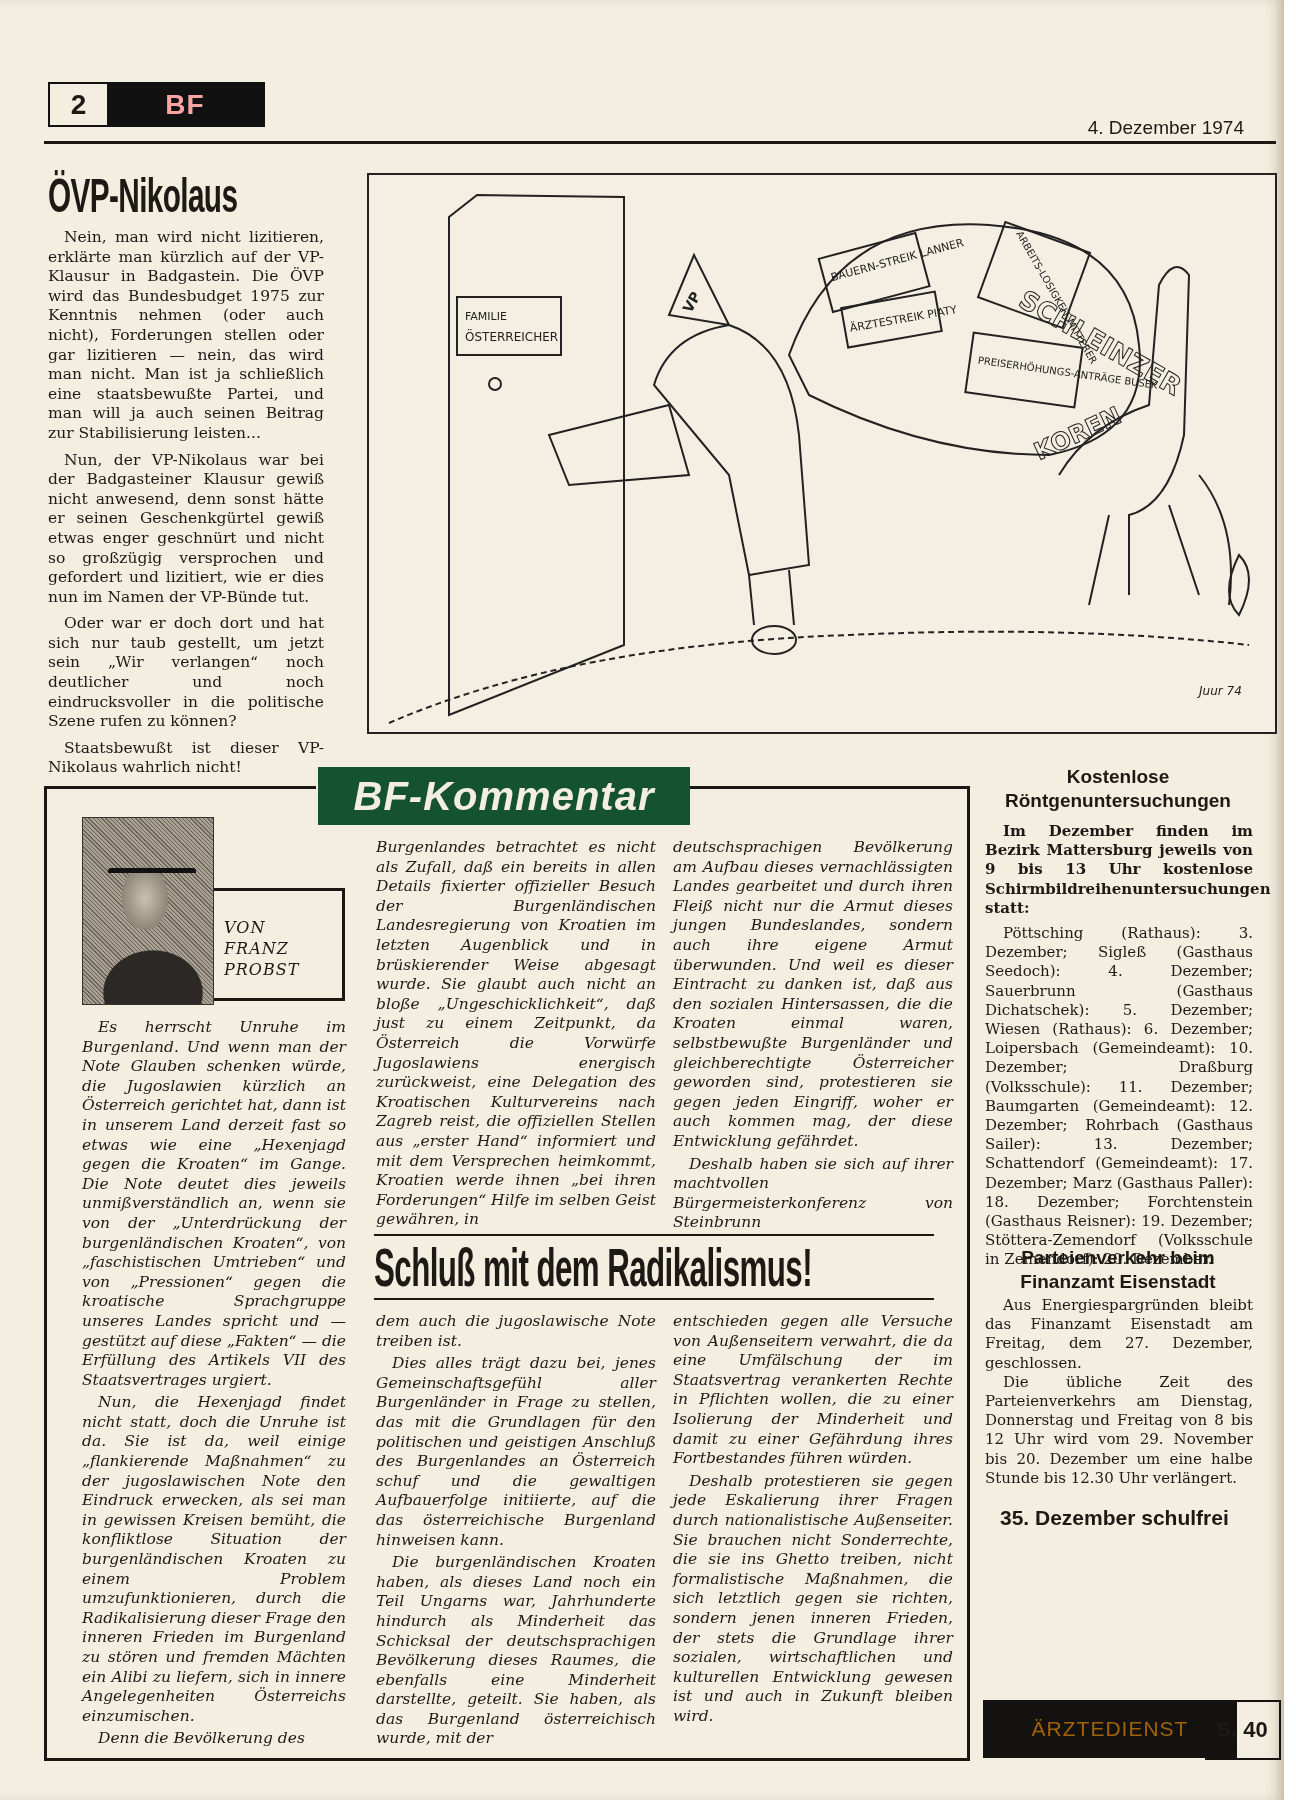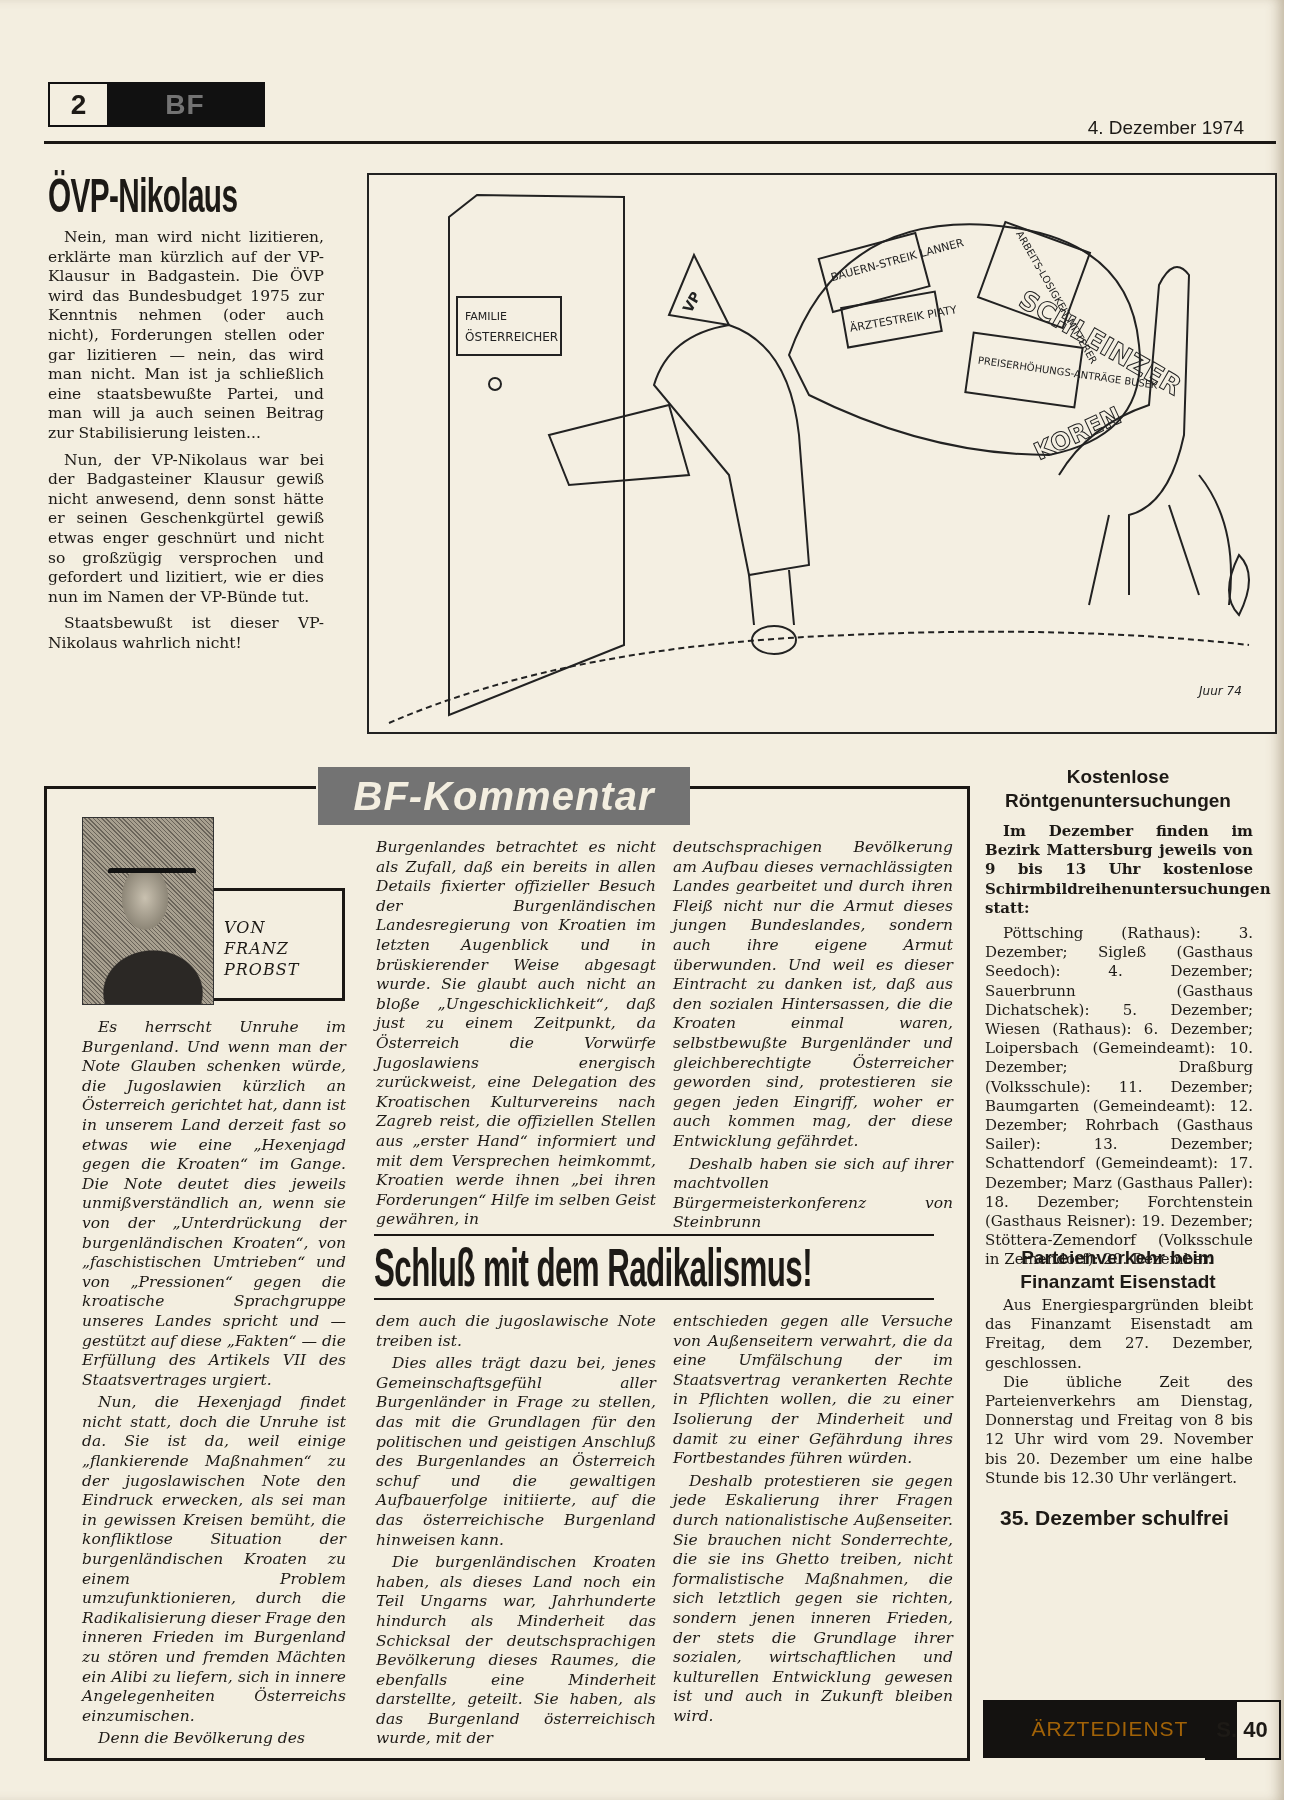--- a/index.html
+++ b/index.html
@@ -11,21 +11,21 @@
   .paper {
     position:absolute; left:0; top:0; width:1284px; height:1800px;
     background:#f3eee0;
     box-shadow: inset -10px 0 14px -6px rgba(120,100,70,0.45);
   }
   .abs { position:absolute; }
 
   
   .hdr-box { left:48px; top:82px; width:213px; height:41px; border:2px solid #111; background:#111; display:flex; }
   .hdr-num { width:57px; background:#f3eee0; font-family:"Liberation Sans", sans-serif; font-weight:bold; font-size:28px; display:flex; align-items:center; justify-content:center; }
-  .hdr-bf { flex:1; color:#737373; font-family:"Liberation Sans", sans-serif; font-weight:bold; font-size:28px; display:flex; align-items:center; justify-content:center; letter-spacing:1px; }
+  .hdr-bf { flex:1; color:#fca5a5; font-family:"Liberation Sans", sans-serif; font-weight:bold; font-size:28px; display:flex; align-items:center; justify-content:center; letter-spacing:1px; }
   .hdr-date { right:40px; top:98px; font-family:"Liberation Sans", sans-serif; font-size:19px;margin-top:19px; }
   .rule-top { left:44px; top:141px; width:1232px; height:3px; background:#1a1714; }
 
   
   .headline-condensed {
     font-family:"Liberation Sans", sans-serif; font-weight:bold; letter-spacing:-1px;
     transform-origin:left top;
   }
   .h-nikolaus { left:48px; top:168px; font-size:48px; transform:scaleX(0.62); white-space:nowrap; }
 
@@ -38,21 +38,21 @@
 
   
   .cartoon { left:367px; top:173px; width:906px; height:557px; border:2px solid #222; background:#f4efe2; overflow:hidden; }
   .cartoon svg { width:100%; height:100%; }
 
   
   .komm-box { left:44px; top:786px; width:920px; height:972px; border:3px solid #1a1714; border-top:none; }
   .komm-line-l { left:44px; top:786px; width:272px; height:3px; background:#1a1714; }
   .komm-line-r { left:690px; top:786px; width:277px; height:3px; background:#1a1714; }
   .komm-title {
-    left:318px; top:767px; width:372px; height:58px; background:#737373; color:#f3eee0;
+    left:318px; top:767px; width:372px; height:58px; background:#14532d; color:#f3eee0;
     font-family:"Liberation Sans", sans-serif; font-weight:bold; font-style:italic; font-size:40px;
     display:flex; align-items:center; justify-content:center; letter-spacing:1px;
   }
   .photo {
     left:82px; top:817px; width:130px; height:186px;
     background:
       radial-gradient(ellipse 38px 52px at 62px 80px, #c9c1b0 0%, #8e8778 60%, transparent 62%),
       radial-gradient(ellipse 70px 60px at 70px 175px, #2b2825 0%, #2b2825 70%, transparent 72%),
       repeating-linear-gradient(45deg, #6a645a 0 1px, #a8a090 1px 3px);
     border:1px solid #333;
@@ -94,20 +94,21 @@
     <div class="hdr-num">2</div>
     <div class="hdr-bf">BF</div>
   </div>
   <div class="abs hdr-date">4. Dezember 1974</div>
   <div class="abs rule-top"></div>
 
   <div class="abs headline-condensed h-nikolaus">ÖVP-Nikolaus</div>
   <div class="abs col-text nik-text">
     <p>Nein, man wird nicht lizitieren, erklärte man kürzlich auf der VP-Klausur in Badgastein. Die ÖVP wird das Bundesbudget 1975 zur Kenntnis nehmen (oder auch nicht), Forderungen stellen oder gar lizitieren — nein, das wird man nicht. Man ist ja schließlich eine staatsbewußte Partei, und man will ja auch seinen Beitrag zur Stabilisierung leisten...</p>
     <p>Nun, der VP-Nikolaus war bei der Badgasteiner Klausur gewiß nicht anwesend, denn sonst hätte er seinen Geschenkgürtel gewiß etwas enger geschnürt und nicht so großzügig versprochen und gefordert und lizitiert, wie er dies nun im Namen der VP-Bünde tut.</p>
+    <p>Oder war er doch dort und hat sich nur taub gestellt, um jetzt sein „Wir verlangen“ noch deutlicher und noch eindrucksvoller in die politische Szene rufen zu können?</p>
     <p>Staatsbewußt ist dieser VP-Nikolaus wahrlich nicht!</p>
   </div>
 
   <div class="abs cartoon">
     <svg viewBox="0 0 906 557" preserveAspectRatio="none">
       <g fill="none" stroke="#222" stroke-width="2">
 
         <path d="M80 42 L108 20 L255 22 L255 470 L80 540 Z"></path>
         <path d="M80 42 L80 540"></path>
         <rect x="88" y="122" width="104" height="58"></rect>

